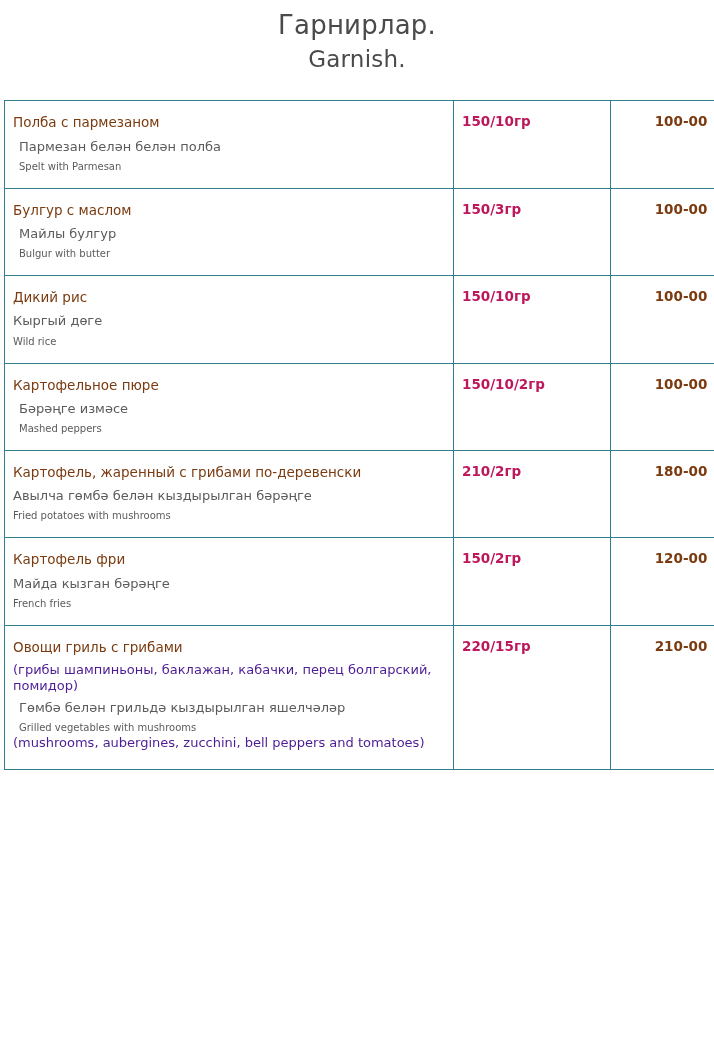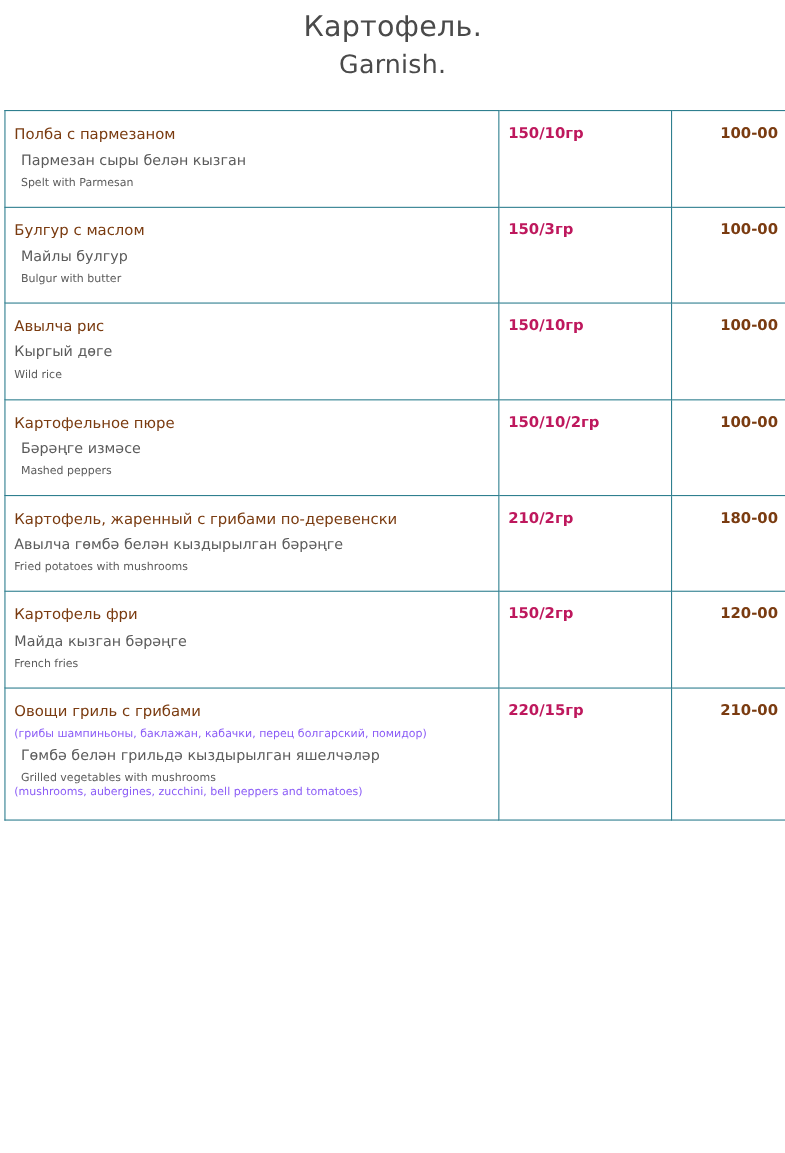--- a/index.html
+++ b/index.html
@@ -67,22 +67,22 @@
     line-height: 1.4;
     margin: 0 0 4px 0;
   }
   .dish-en {
     font-size: 10px;
     color: #5b5b5b;
     line-height: 1.4;
     margin: 0;
   }
   .dish-sub {
-    font-size: 10px;
-    color: #8b5cf6;
+    font-size: 13px;
+    color: #4c1d95;
     line-height: 1.25;
     margin: 0 0 4px 0;
   }
   .indent { padding-left: 6px; }
 
   .weight {
     text-align: left;
     font-size: 13.5px;
     font-weight: bold;
     color: #be185d;
@@ -95,50 +95,50 @@
     color: #7a3b10;
     padding-top: 12px;
   }
 </style>
 </head>
 <body>
 
 <div class="page">
 
   <div class="title-block">
-    <div class="title-ru">Картофель.</div>
+    <div class="title-ru">Гарнирлар.</div>
     <div class="title-en">Garnish.</div>
   </div>
 
   <table class="menu-table">
     <tbody>
 
       <tr>
         <td class="col-name">
           <p class="dish-ru">Полба с пармезаном</p>
-          <p class="dish-tt indent">Пармезан сыры белән кызган</p>
+          <p class="dish-tt indent">Пармезан белән белән полба</p>
           <p class="dish-en indent">Spelt with Parmesan</p>
         </td>
         <td class="col-weight weight">150/10гр</td>
         <td class="col-price price">100-00</td>
       </tr>
 
       <tr>
         <td class="col-name">
           <p class="dish-ru">Булгур с маслом</p>
           <p class="dish-tt indent">Майлы булгур</p>
           <p class="dish-en indent">Bulgur with butter</p>
         </td>
         <td class="col-weight weight">150/3гр</td>
         <td class="col-price price">100-00</td>
       </tr>
 
       <tr>
         <td class="col-name">
-          <p class="dish-ru">Авылча рис</p>
+          <p class="dish-ru">Дикий рис</p>
           <p class="dish-tt">Кыргый дөге</p>
           <p class="dish-en">Wild rice</p>
         </td>
         <td class="col-weight weight">150/10гр</td>
         <td class="col-price price">100-00</td>
       </tr>
 
       <tr>
         <td class="col-name">
           <p class="dish-ru">Картофельное пюре</p>

